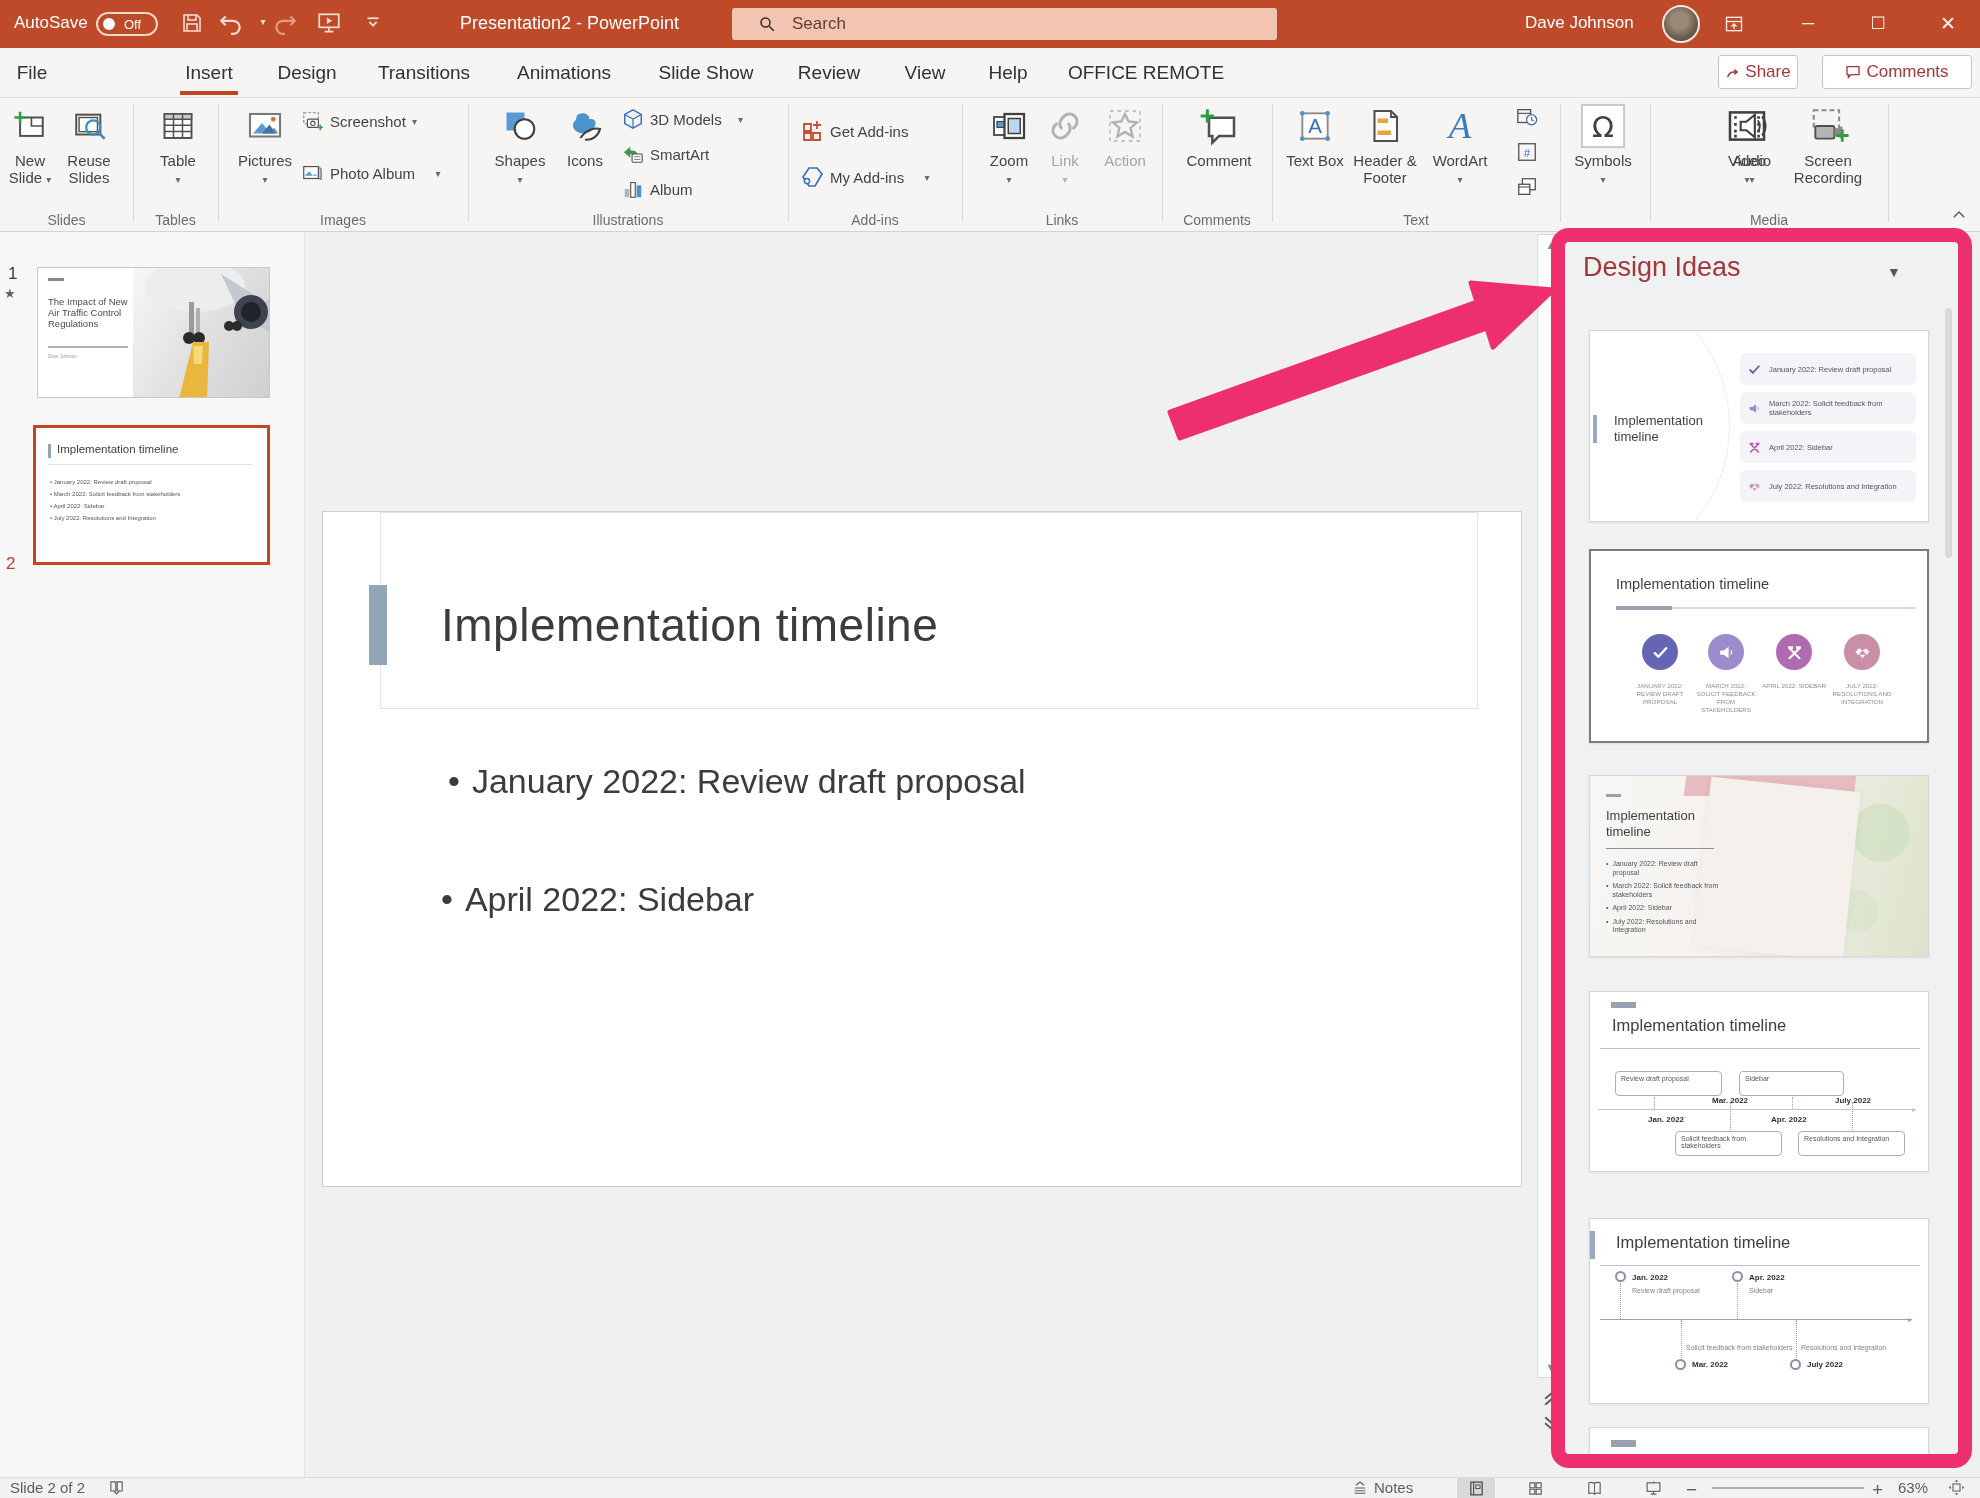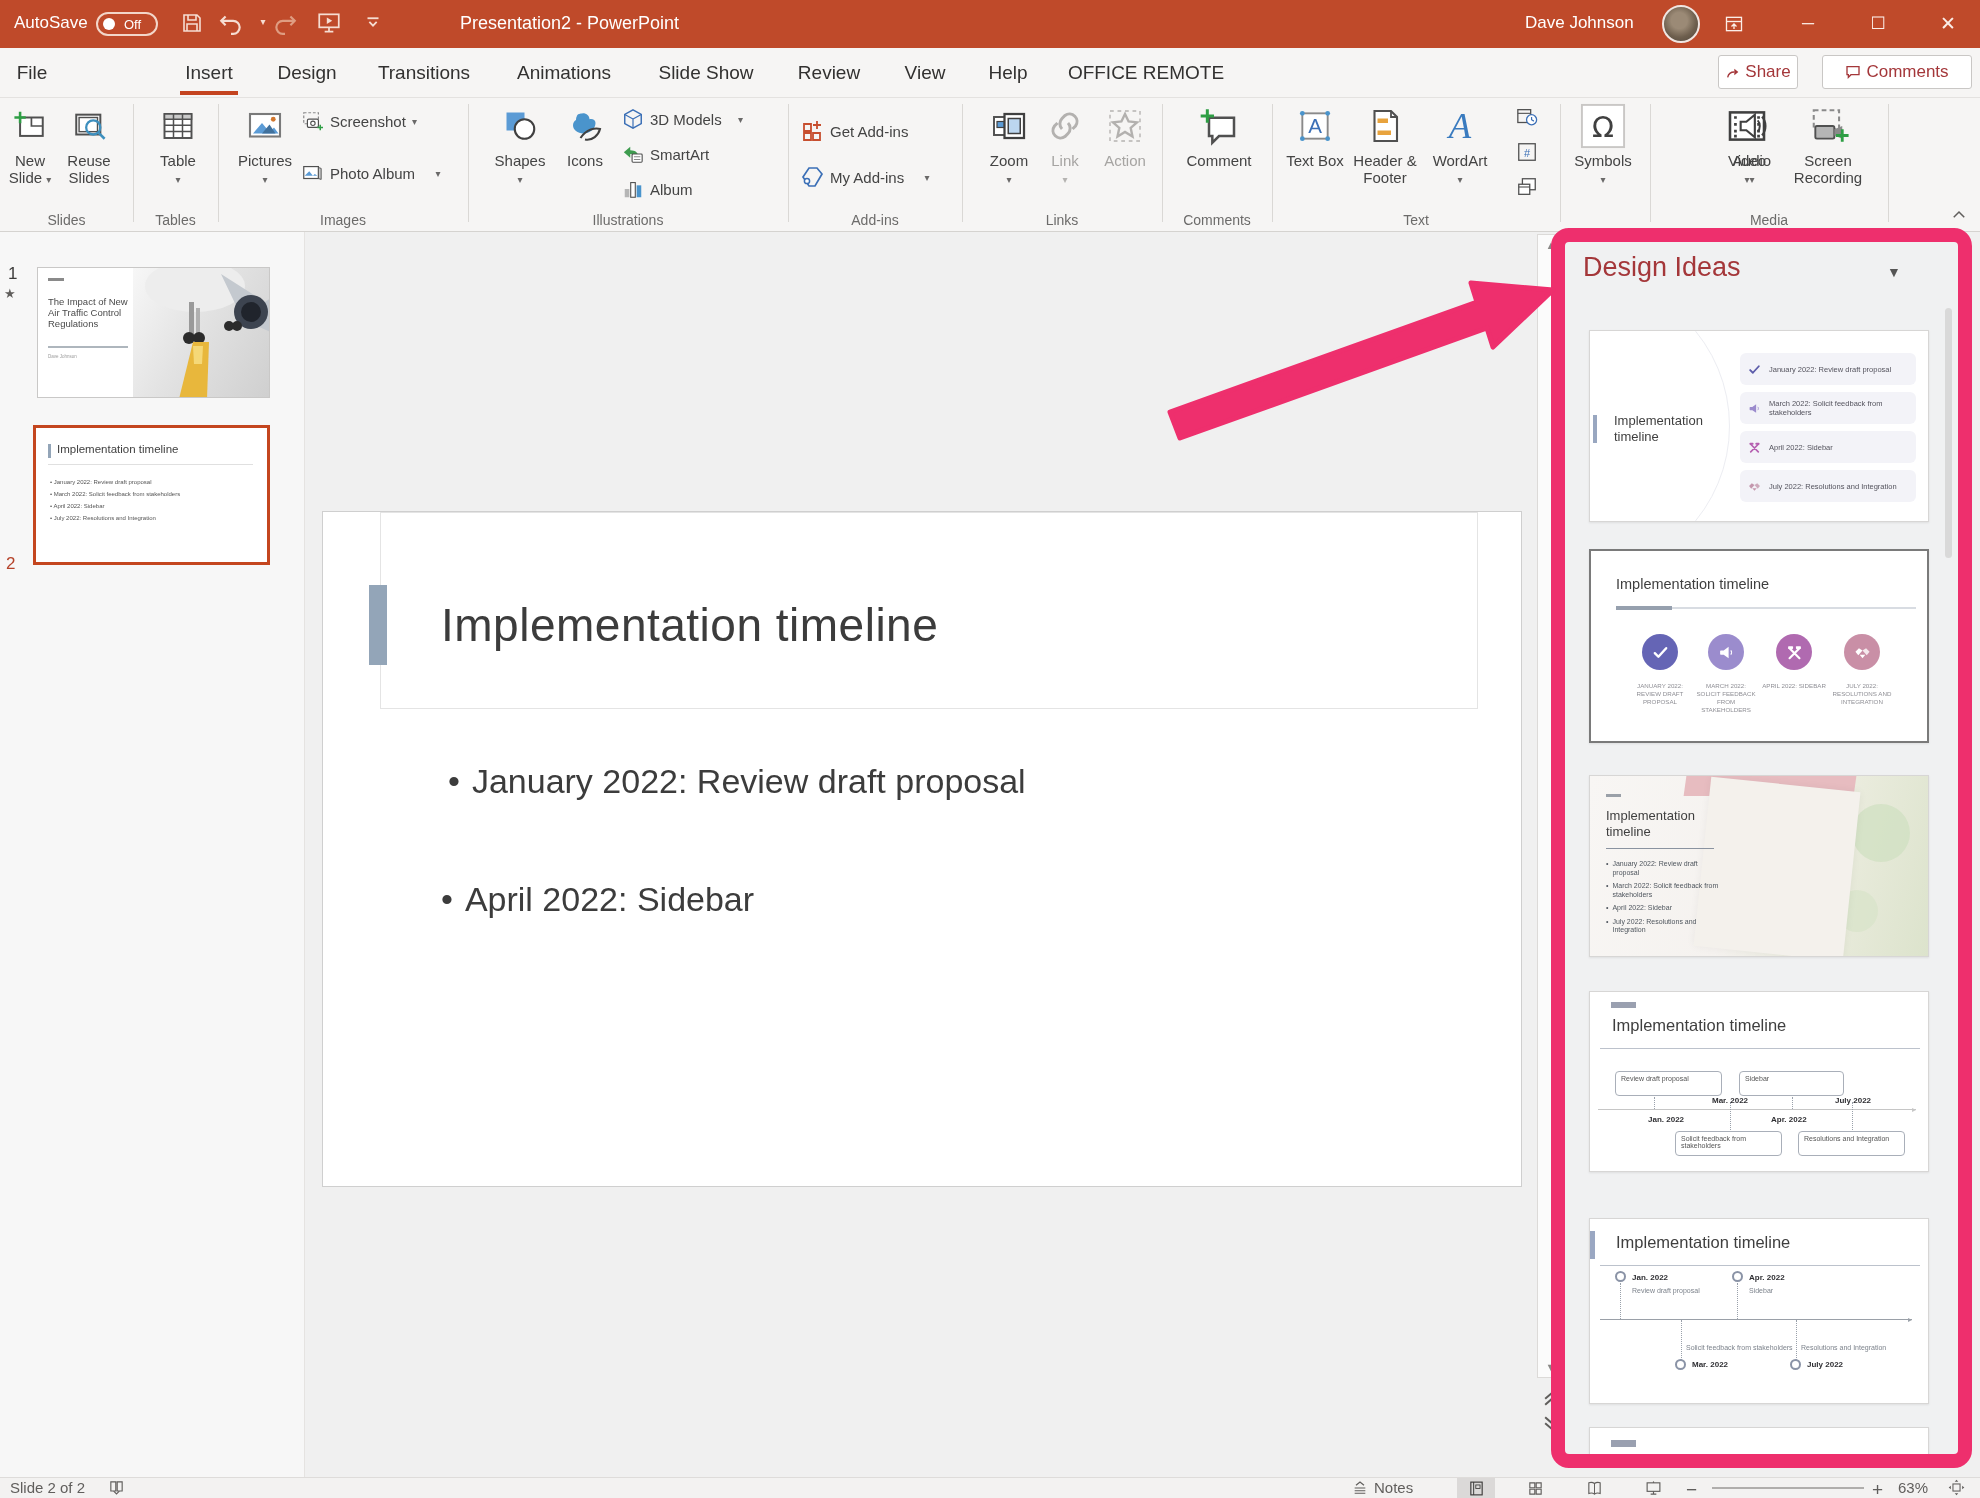--- a/index.html
+++ b/index.html
@@ -155,20 +155,28 @@
           <path d="M12 16v4M8 20h8" stroke="currentColor" stroke-width="1.6"></path>
         </svg>
     </div>
     <div class="qat" style="left:362px;top:8px;">
       <svg width="22" height="26" viewBox="0 0 24 24">
           <path d="M6 9h12" stroke="currentColor" stroke-width="2"></path>
           <path d="M8 13l4 4 4-4" fill="none" stroke="currentColor" stroke-width="2"></path>
         </svg>
     </div>
     <span class="abs txt" style="left:460px;top:13px;font-size:18px;">Presentation2 - PowerPoint</span>
+    <div class="search-box">
+      <svg class="abs" style="left:26px;top:7px;" width="18" height="18" viewBox="0 0 24 24">
+          <circle cx="10" cy="10" r="6" fill="none" stroke="#3a2c24" stroke-width="2"></circle>
+          <path d="M15 15l6 6" stroke="#3a2c24" stroke-width="2"></path>
+        </svg>
+      <span class="abs" style="left:26px;top:7px;width:18px;height:18px;"></span>
+      <input type="text" placeholder="Search" style="">
+    </div>
     <span class="abs txt" style="left:1525px;top:13px;">Dave Johnson</span>
     <div class="avatar"></div>
     <div class="winbtn" style="left:1712px;">
       <svg style="margin:14px auto;" width="20" height="20" viewBox="0 0 24 24">
           <rect x="3" y="4" width="18" height="16" fill="none" stroke="currentColor" stroke-width="1.6"></rect>
           <path d="M3 9h18" stroke="currentColor" stroke-width="1.6"></path>
           <path d="M12 18v-6M9 15l3-3 3 3" fill="none" stroke="currentColor" stroke-width="1.6"></path>
         </svg>
     </div>
     <div class="winbtn" style="left:1786px;">─</div>

